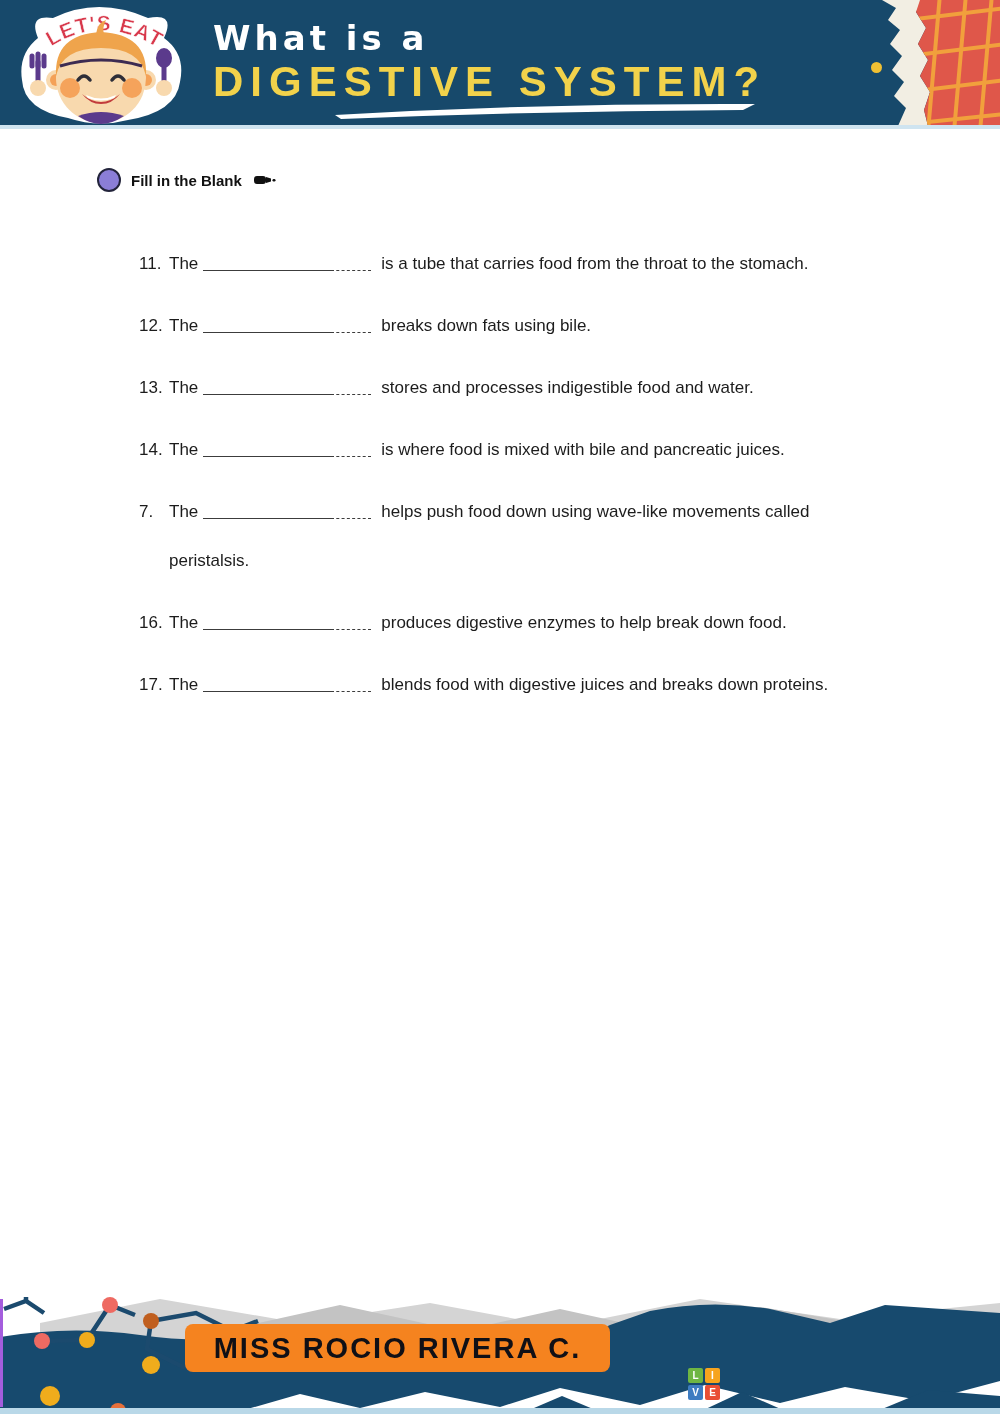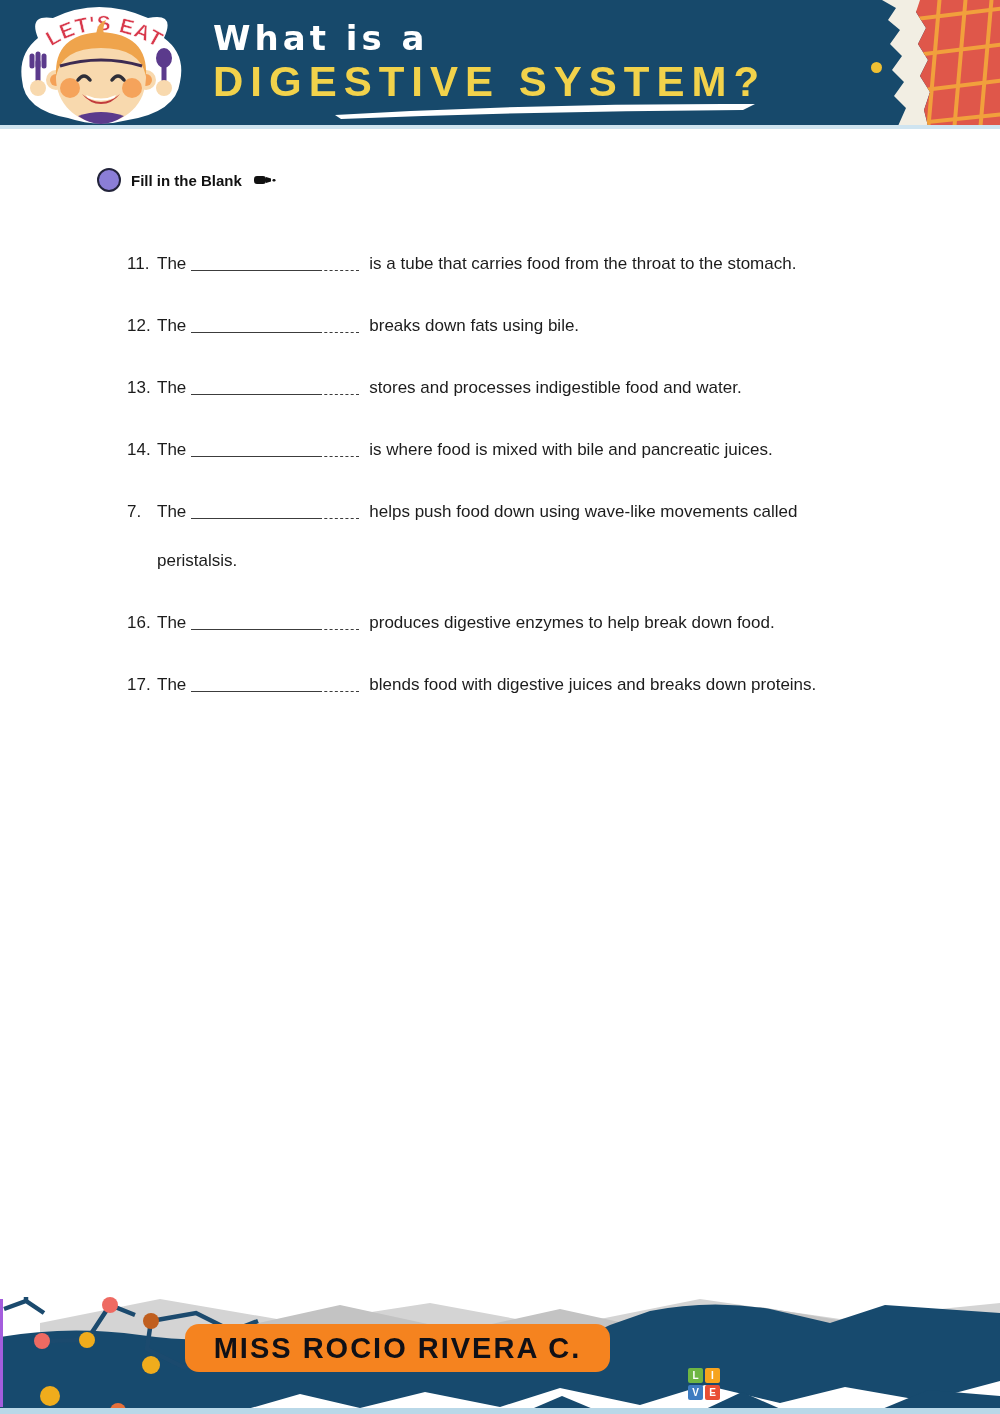--- a/index.html
+++ b/index.html
@@ -54,42 +54,42 @@
   }
   .section-label{font-size:15px;font-weight:bold;color:#111;}
   .marker-icon{display:inline-block;margin-left:2px;}
 
   
   .questions{
     position:absolute;left:127px;top:239px;width:790px;
   }
   .question{
     font-size:17px;line-height:49px;
-    margin:0 0 13px 0;
+    margin:0 0 13px 12px;
     padding-left:30px;text-indent:-30px;
     color:#1c1c1c;
   }
   .q-num{display:inline-block;width:30px;text-indent:0;}
   .blank{
     display:inline-block;border-bottom:1.6px solid #3c3c3c;
     transform:translateY(2px);
   }
   .blank-solid{width:128px;margin-left:5px;}
   .blank-dash{width:40px;border-bottom-style:dashed;margin-right:10px;}
 
   
   .footer{
     position:absolute;left:0;top:1297px;width:1000px;height:117px;
     background:#ffffff;
   }
   .footer-art{position:absolute;left:0;top:0;}
   .teacher-badge{
     position:absolute;left:185px;top:27px;width:425px;height:48px;
     background:var(--badge-orange,#f5831f);
-    border-radius:14px;
+    border-radius:8px;
     display:flex;align-items:center;justify-content:center;
     font-weight:bold;font-size:29px;color:#101016;letter-spacing:2px;
     white-space:nowrap;
   }
   .lw-logo{
     position:absolute;left:688px;top:69px;height:36px;
     display:flex;align-items:center;
   }
   .lw-grid{
     display:grid;grid-template-columns:15px 15px;grid-template-rows:15px 15px;

